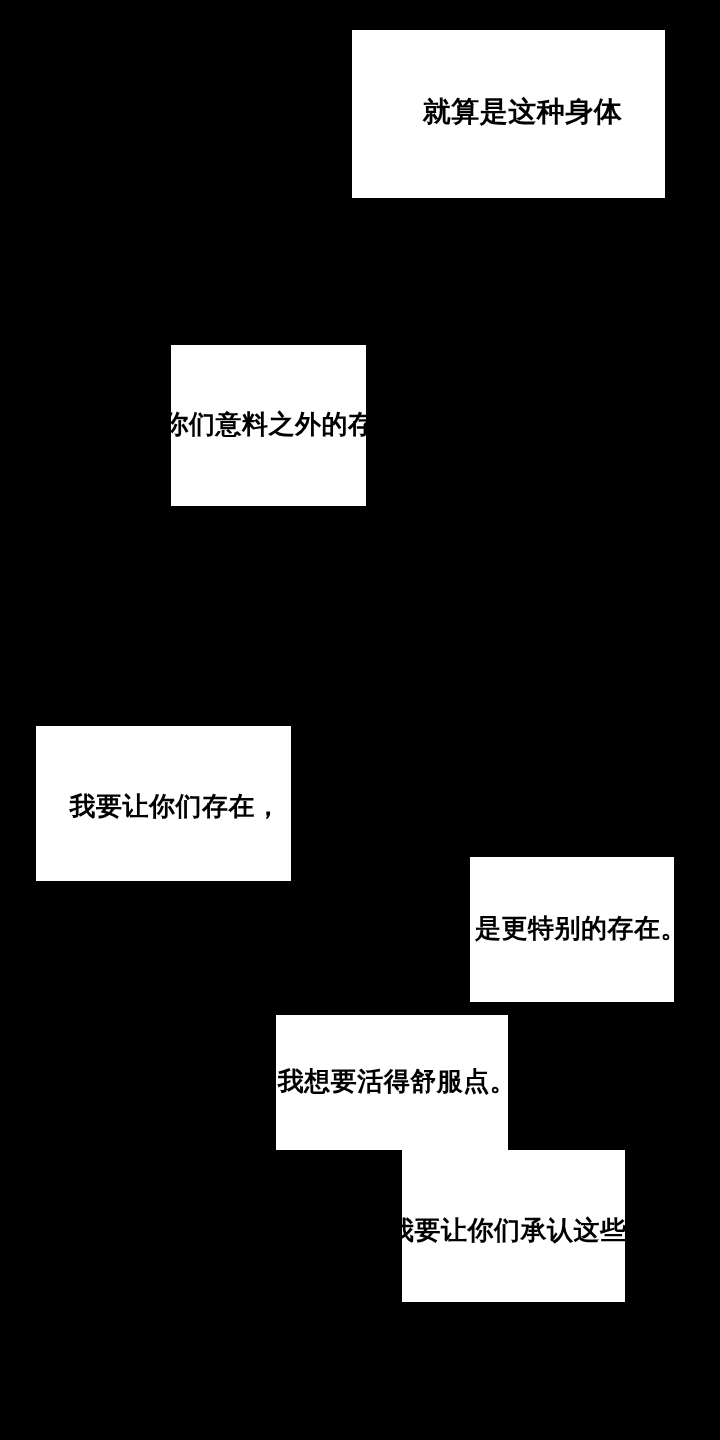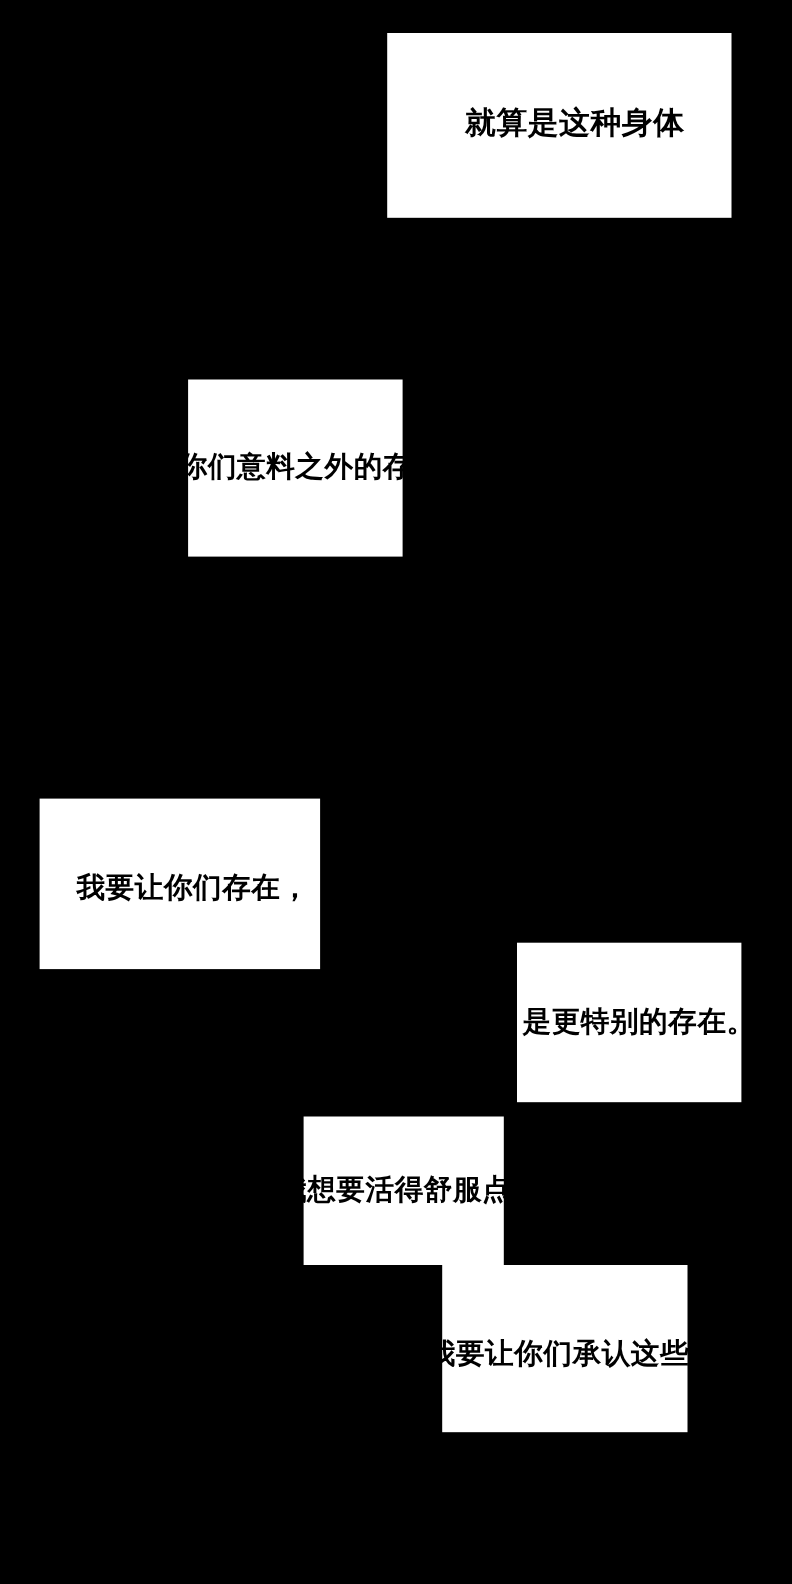--- a/index.html
+++ b/index.html
@@ -71,21 +71,21 @@
     width: 204px; height: 145px;
     font-size: 26px;
     align-items: center;
     text-align: center;
     padding-left: 18px;
     padding-bottom: 2px;
   }
   
   #bubble-5 {
     left: 276px;  top: 1015px;
-    width: 182px; height: 135px;
+    width: 232px; height: 135px;
     font-size: 26px;
     align-items: center;
     text-align: center;
     padding-left: 10px;
     padding-bottom: 2px;
   }
   
   #bubble-6 {
     left: 354px;  top: 1150px;
     width: 223px; height: 152px;

